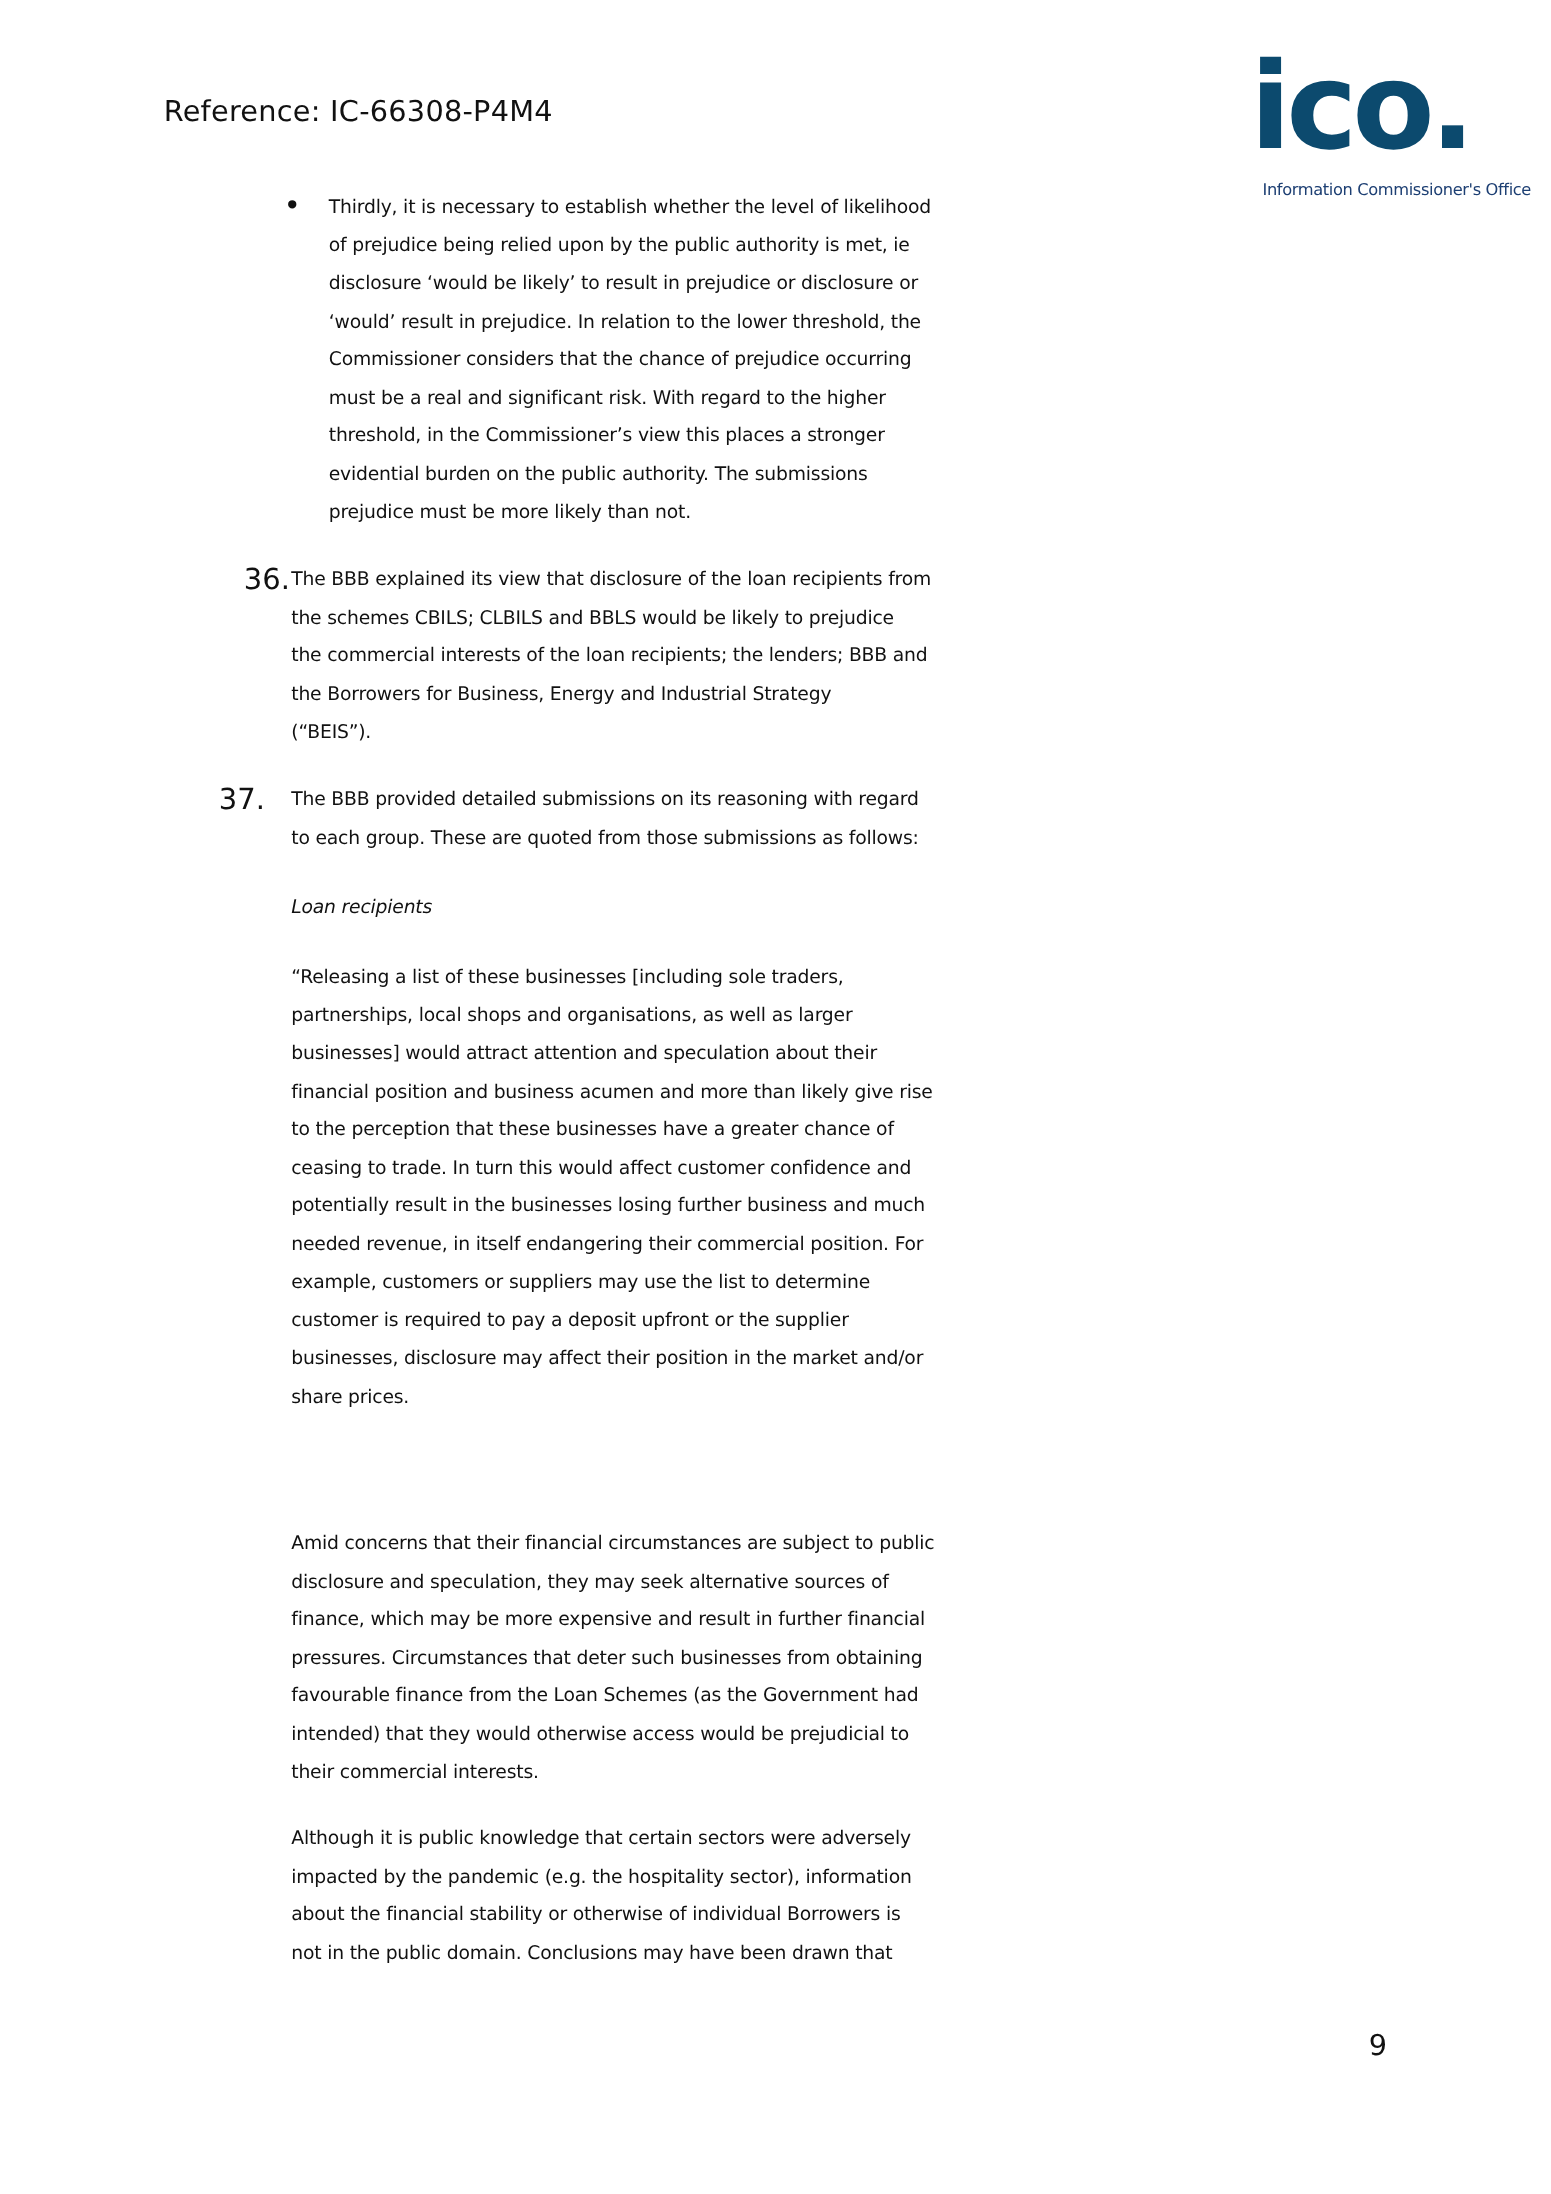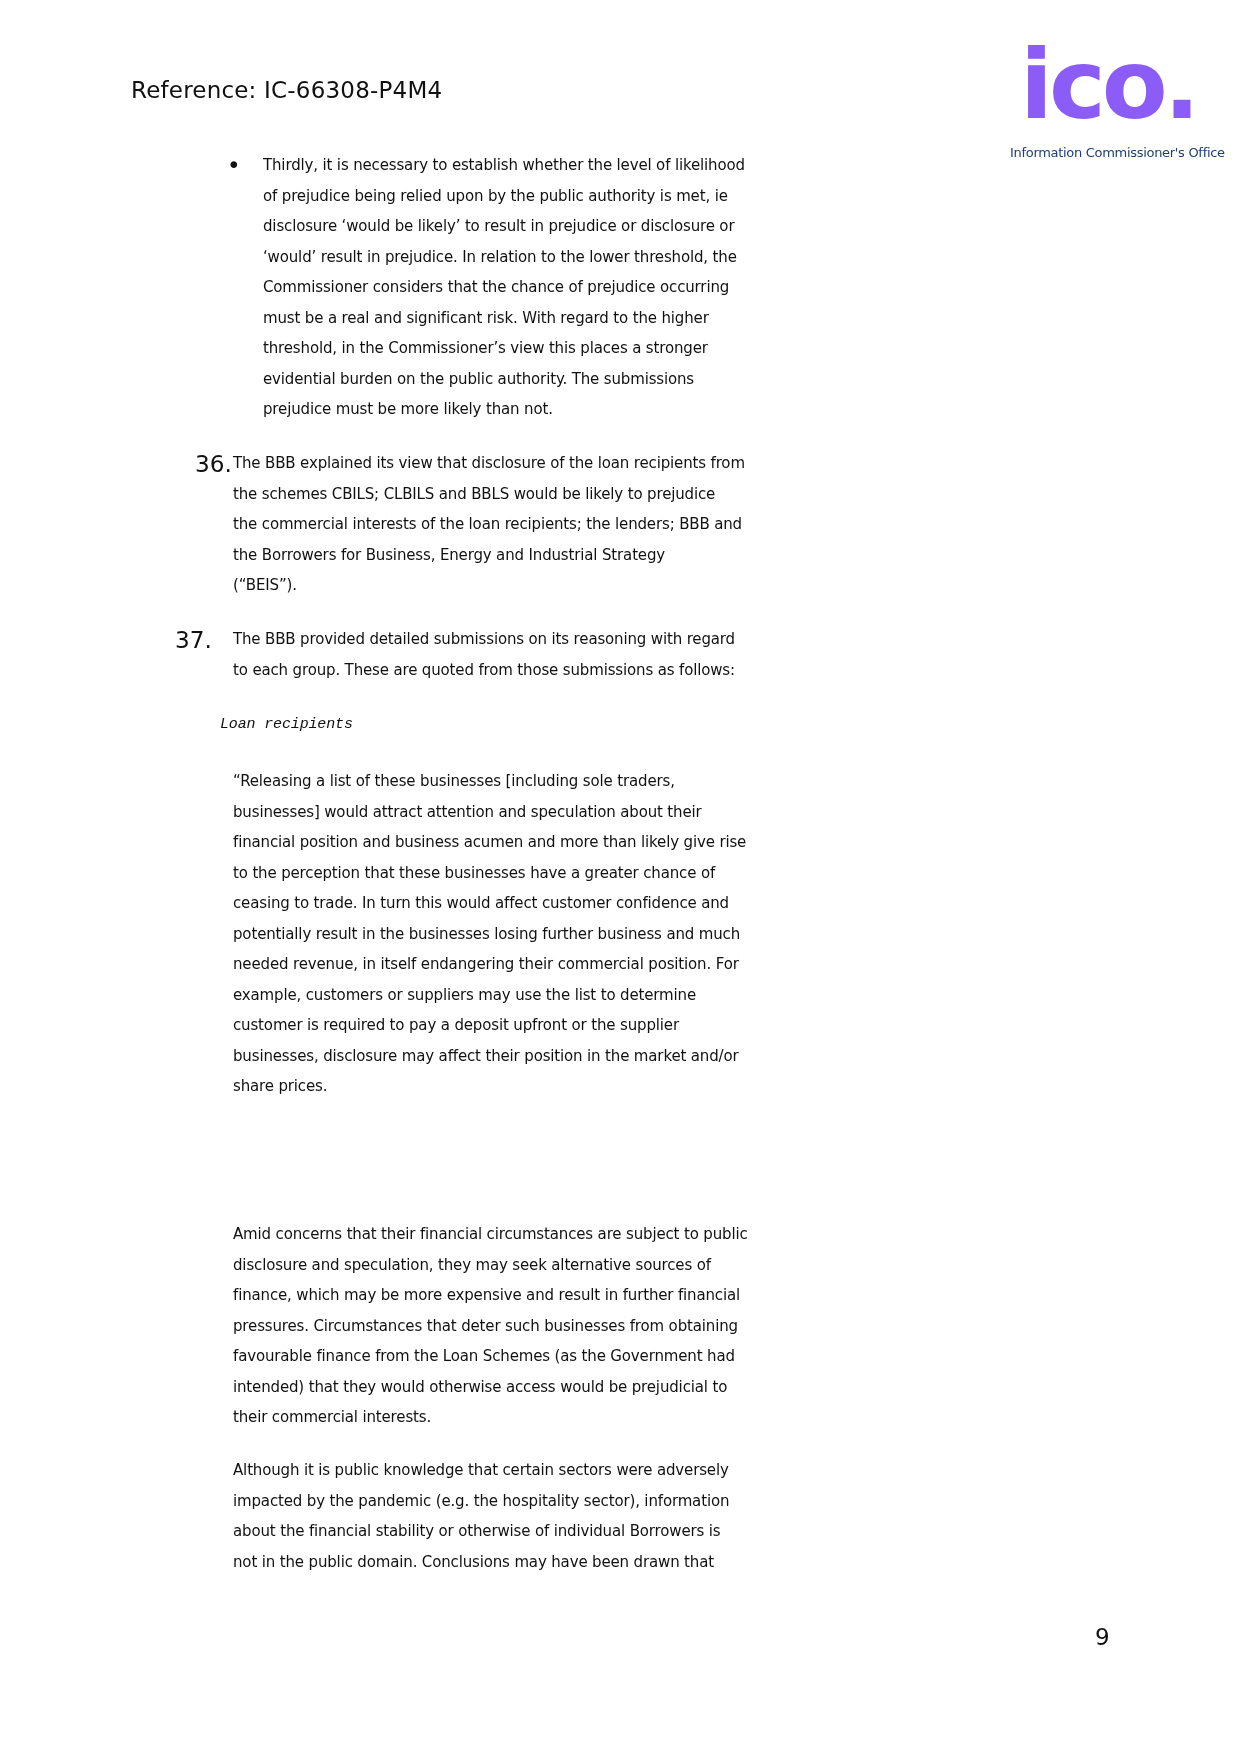--- a/index.html
+++ b/index.html
@@ -1,21 +1,21 @@
 <!DOCTYPE html>
 <html><head>
   <meta charset="utf-8">
   <style>
     html, body { margin: 0; padding: 0; background: #ffffff; }
     body { width: 1241px; height: 1755px; position: relative; overflow: hidden;
            font-family: "DejaVu Sans", sans-serif; color: #111111; }
     .ref { position: absolute; left: 131px; top: 77px; font-size: 23px; letter-spacing: 0.2px; }
     .logo { position: absolute; left: 1000px; top: 45px; width: 175px; height: 115px; }
     .logo .word { position: absolute; left: 0; top: -8px; font-family: "DejaVu Sans", sans-serif;
-                  font-weight: bold; font-size: 96px; color: #8b5cf6; letter-spacing: -4px; line-height: 1; margin-left: 20px; }
+                  font-weight: bold; font-size: 96px; color: #0c4a6e; letter-spacing: -4px; line-height: 1; }
     .logo .sub { position: absolute; left: 10px; top: 100px; font-size: 13px; color: #1d3f73;
                  white-space: nowrap; letter-spacing: -0.3px; }
     .block { position: absolute; font-size: 15px; line-height: 30.5px; letter-spacing: -0.15px; }
     .block .line { display: block; white-space: nowrap; }
     .bullet-dot { position: absolute; left: 227px; top: 152px; font-size: 23px; }
     .num { position: absolute; font-size: 23.2px; left: 175px; }
     .italic { font-style: italic; }
     .pagenum { position: absolute; left: 1095px; top: 1624px; font-size: 23px; }
   </style>
 </head>
@@ -49,24 +49,25 @@
   <span class="line">the Borrowers for Business, Energy and Industrial Strategy</span>
   <span class="line">(“BEIS”).</span>
 </div>
 
 <span class="num" style="top:626px;">37.</span>
 <div class="block" style="left:233px; top:624px;">
   <span class="line">The BBB provided detailed submissions on its reasoning with regard</span>
   <span class="line">to each group. These are quoted from those submissions as follows:</span>
 </div>
 
-<div class="block italic" style="left:220px; top:710px;font-family:Liberation Mono, monospace;">Loan recipients</div>
+<div class="block italic" style="left:233px; top:710px;">Loan recipients</div>
 
 <div class="block" style="left:233px; top:766px;">
   <span class="line">“Releasing a list of these businesses [including sole traders,</span>
+  <span class="line">partnerships, local shops and organisations, as well as larger</span>
   <span class="line">businesses] would attract attention and speculation about their</span>
   <span class="line">financial position and business acumen and more than likely give rise</span>
   <span class="line">to the perception that these businesses have a greater chance of</span>
   <span class="line">ceasing to trade. In turn this would affect customer confidence and</span>
   <span class="line">potentially result in the businesses losing further business and much</span>
   <span class="line">needed revenue, in itself endangering their commercial position. For</span>
   <span class="line">example, customers or suppliers may use the list to determine</span>
   <span class="line">customer is required to pay a deposit upfront or the supplier</span>
   <span class="line">businesses, disclosure may affect their position in the market and/or</span>
   <span class="line">share prices.</span>

